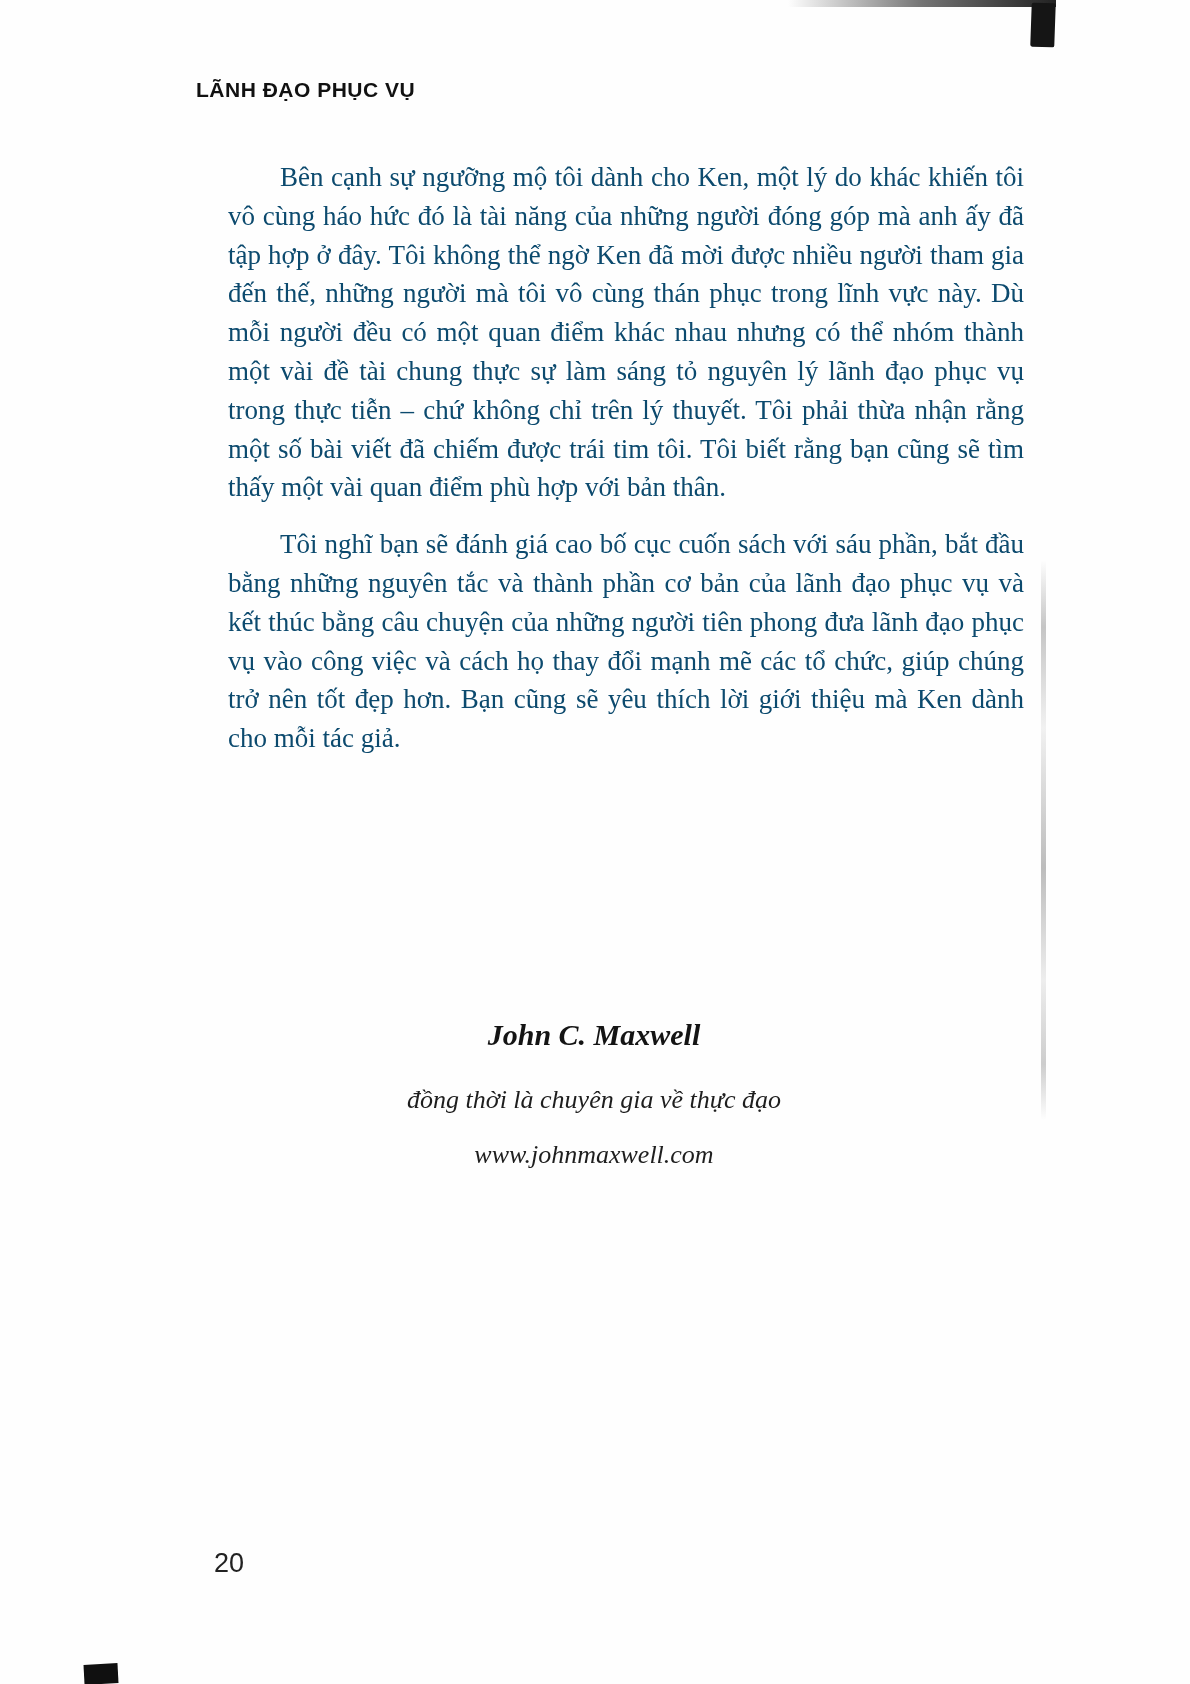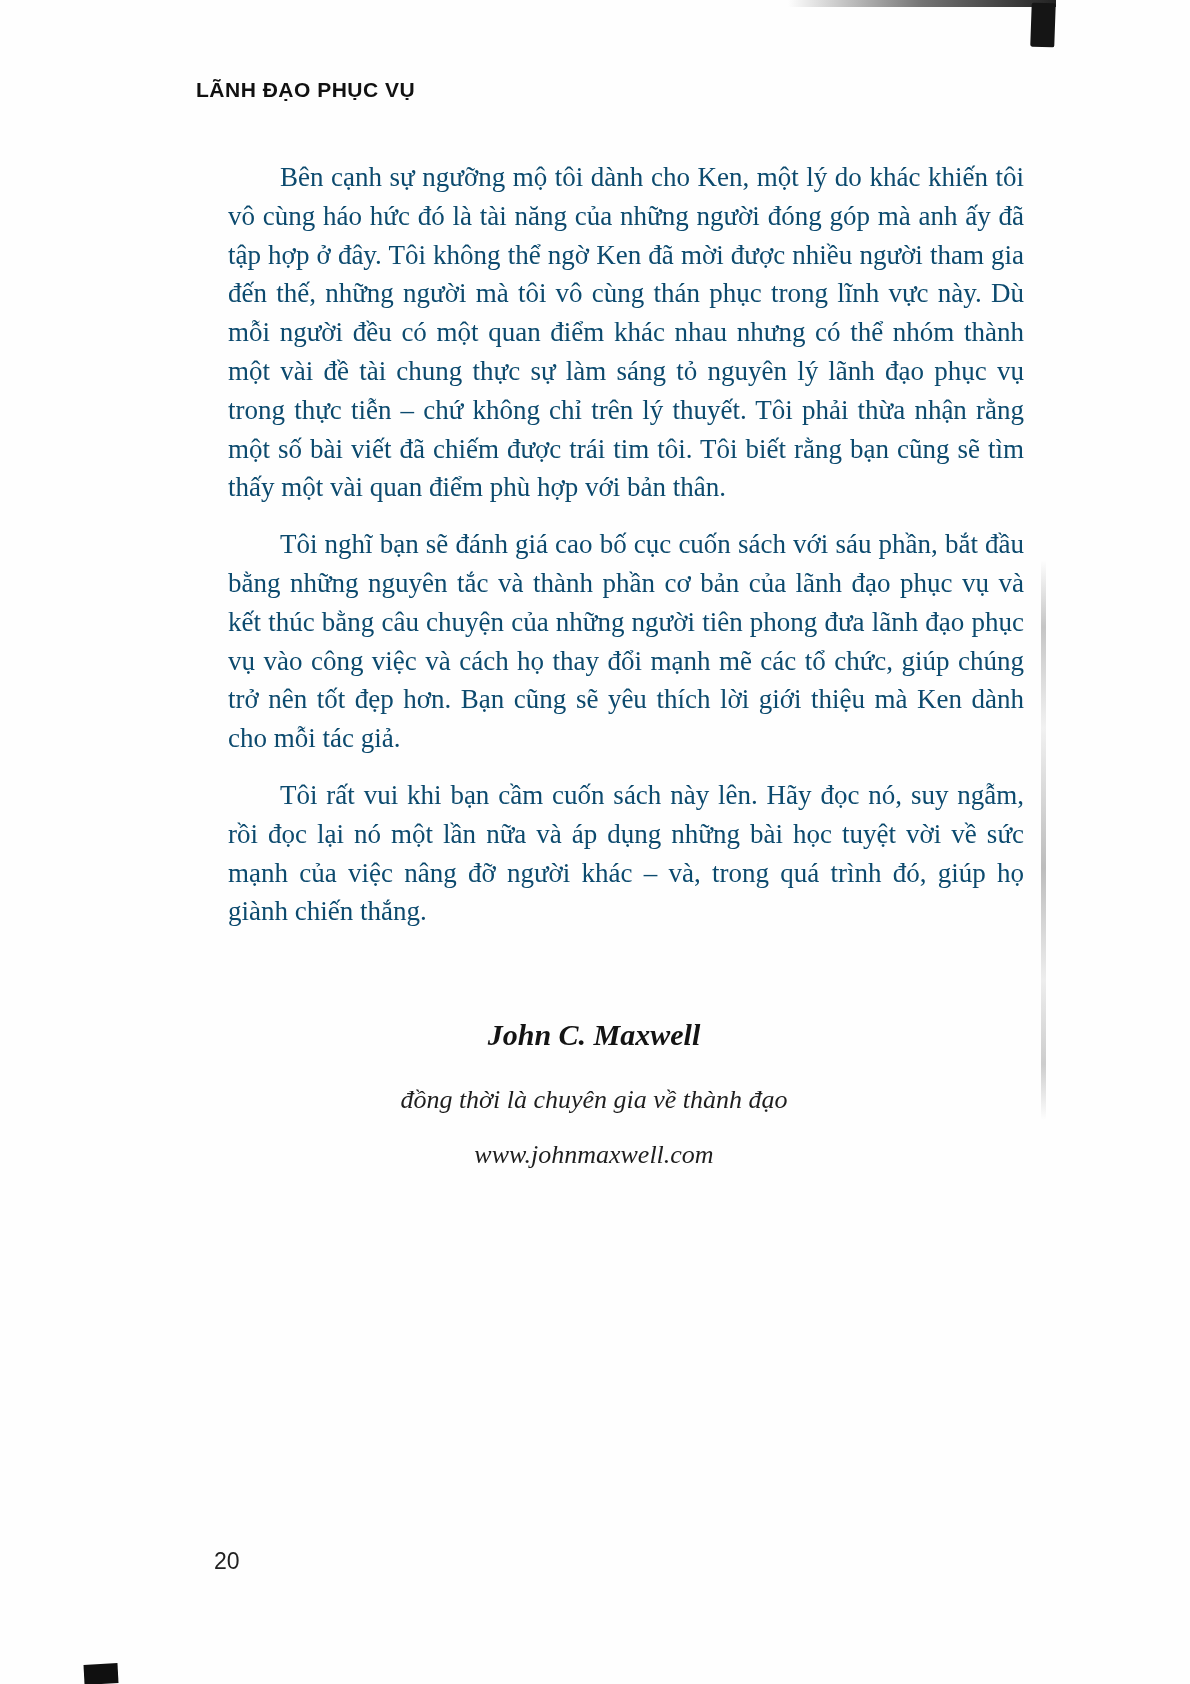--- a/index.html
+++ b/index.html
@@ -74,21 +74,21 @@
     font-style: italic;
     margin-top: 20px;
   }
 
   
   .page-number {
     position: absolute;
     left: 214px;
     top: 1548px;
     font-family: "Liberation Sans", sans-serif;
-    font-size: 23px;
+    font-size: 27px;
     color: #222;
   }
 
   
   .artifact-top-bar {
     position: absolute;
     left: 788px;
     top: 0;
     width: 268px;
     height: 7px;
@@ -133,26 +133,25 @@
 </head>
 <body>
 
 <div class="page">
 
   <div class="running-header">LÃNH ĐẠO PHỤC VỤ</div>
 
   <div class="text-block">
     <p>Bên cạnh sự ngưỡng mộ tôi dành cho Ken, một lý do khác khiến tôi vô cùng háo hức đó là tài năng của những người đóng góp mà anh ấy đã tập hợp ở đây. Tôi không thể ngờ Ken đã mời được nhiều người tham gia đến thế, những người mà tôi vô cùng thán phục trong lĩnh vực này. Dù mỗi người đều có một quan điểm khác nhau nhưng có thể nhóm thành một vài đề tài chung thực sự làm sáng tỏ nguyên lý lãnh đạo phục vụ trong thực tiễn – chứ không chỉ trên lý thuyết. Tôi phải thừa nhận rằng một số bài viết đã chiếm được trái tim tôi. Tôi biết rằng bạn cũng sẽ tìm thấy một vài quan điểm phù hợp với bản thân.</p>
     <p>Tôi nghĩ bạn sẽ đánh giá cao bố cục cuốn sách với sáu phần, bắt đầu bằng những nguyên tắc và thành phần cơ bản của lãnh đạo phục vụ và kết thúc bằng câu chuyện của những người tiên phong đưa lãnh đạo phục vụ vào công việc và cách họ thay đổi mạnh mẽ các tổ chức, giúp chúng trở nên tốt đẹp hơn. Bạn cũng sẽ yêu thích lời giới thiệu mà Ken dành cho mỗi tác giả.</p>
-    <p>Tôi rất vui khi bạn cầm cuốn sách này lên. Hãy đọc nó, suy ngẫm, rồi đọc lại nó một lần nữa và áp dụng những bài học tuyệt vời về sức mạnh của việc nâng đỡ người khác – và, trong quá trình đó, giúp họ giành chiến thắng.</p>
   </div>
 
   <div class="signature">
     <div class="author">John C. Maxwell</div>
-    <div class="byline">đồng thời là chuyên gia về thành đạo</div>
+    <div class="byline">đồng thời là chuyên gia về thực đạo</div>
     <div class="website">www.johnmaxwell.com</div>
   </div>
 
   <div class="page-number">20</div>
 
   <div class="artifact-top-bar"></div>
   <div class="artifact-top-tick"></div>
   <div class="artifact-right-shadow"></div>
   <div class="artifact-bottom-mark"></div>
 

